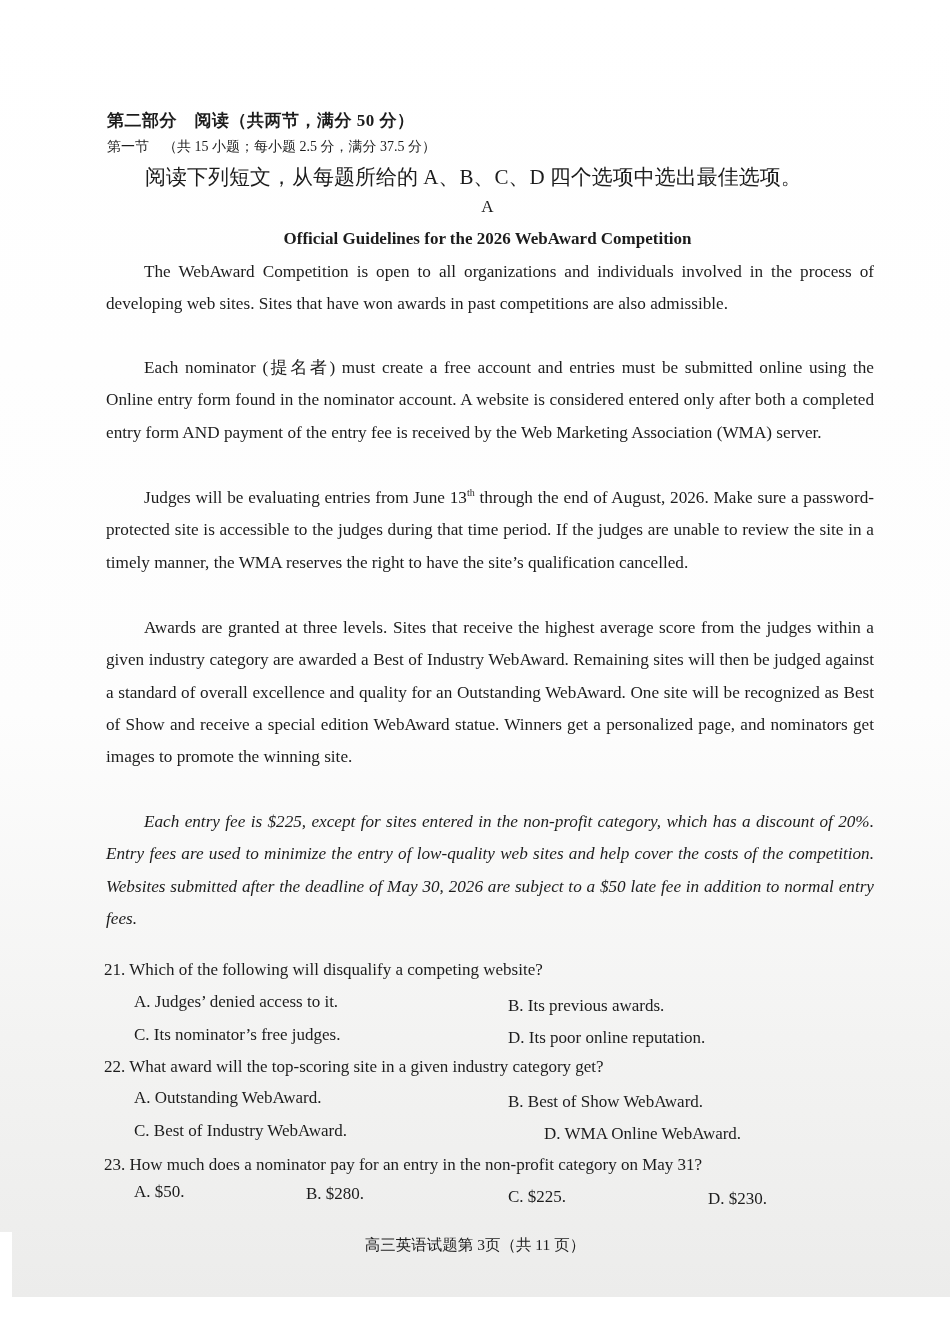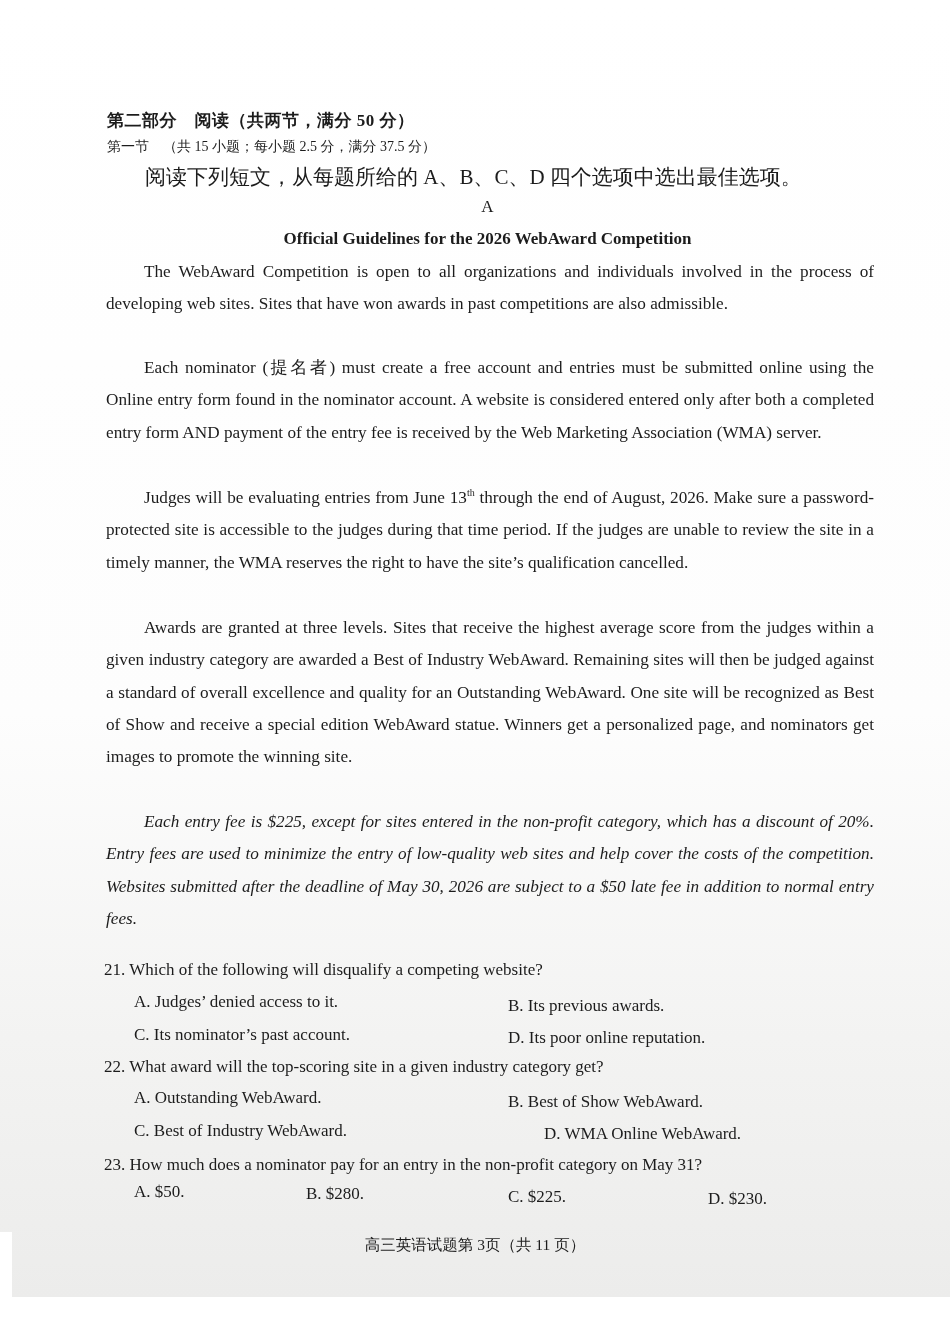--- a/index.html
+++ b/index.html
@@ -54,21 +54,21 @@
 
 <div class="para p1">The WebAward Competition is open to all organizations and individuals involved in the process of developing web sites. Sites that have won awards in past competitions are also admissible.</div>
 <div class="para p2">Each nominator (提名者) must create a free account and entries must be submitted online using the Online entry form found in the nominator account. A website is considered entered only after both a completed entry form AND payment of the entry fee is received by the Web Marketing Association (WMA) server.</div>
 <div class="para p3"><span>Judges will be evaluating entries from June 13</span><sup>th</sup><span> through the end of August, 2026. Make sure a password-protected site is accessible to the judges during that time period. If the judges are unable to review the site in a timely manner, the WMA reserves the right to have the site’s qualification cancelled.</span></div>
 <div class="para p4">Awards are granted at three levels. Sites that receive the highest average score from the judges within a given industry category are awarded a Best of Industry WebAward. Remaining sites will then be judged against a standard of overall excellence and quality for an Outstanding WebAward. One site will be recognized as Best of Show and receive a special edition WebAward statue. Winners get a personalized page, and nominators get images to promote the winning site.</div>
 <div class="para p5">Each entry fee is $225, except for sites entered in the non-profit category, which has a discount of 20%. Entry fees are used to minimize the entry of low-quality web sites and help cover the costs of the competition. Websites submitted after the deadline of May 30, 2026 are subject to a $50 late fee in addition to normal entry fees.</div>
 
 <div class="q" style="left:104px; top:960px;">21. Which of the following will disqualify a competing website?</div>
 <div class="opt" style="left:134px; top:992px;">A. Judges’ denied access to it.</div>
 <div class="opt" style="left:508px; top:996px;">B. Its previous awards.</div>
-<div class="opt" style="left:134px; top:1025px;">C. Its nominator’s past account.</div>
+<div class="opt" style="left:134px; top:1025px;">C. Its nominator’s free judges.</div>
 <div class="opt" style="left:508px; top:1028px;">D. Its poor online reputation.</div>
 
 <div class="q" style="left:104px; top:1057px;">22. What award will the top-scoring site in a given industry category get?</div>
 <div class="opt" style="left:134px; top:1088px;">A. Outstanding WebAward.</div>
 <div class="opt" style="left:508px; top:1092px;">B. Best of Show WebAward.</div>
 <div class="opt" style="left:134px; top:1121px;">C. Best of Industry WebAward.</div>
 <div class="opt" style="left:508px; top:1124px;margin-left:36px;">D. WMA Online WebAward.</div>
 
 <div class="q" style="left:104px; top:1155px;">23. How much does a nominator pay for an entry in the non-profit category on May 31?</div>
 <div class="opt" style="left:134px; top:1182px;">A. $50.</div>

